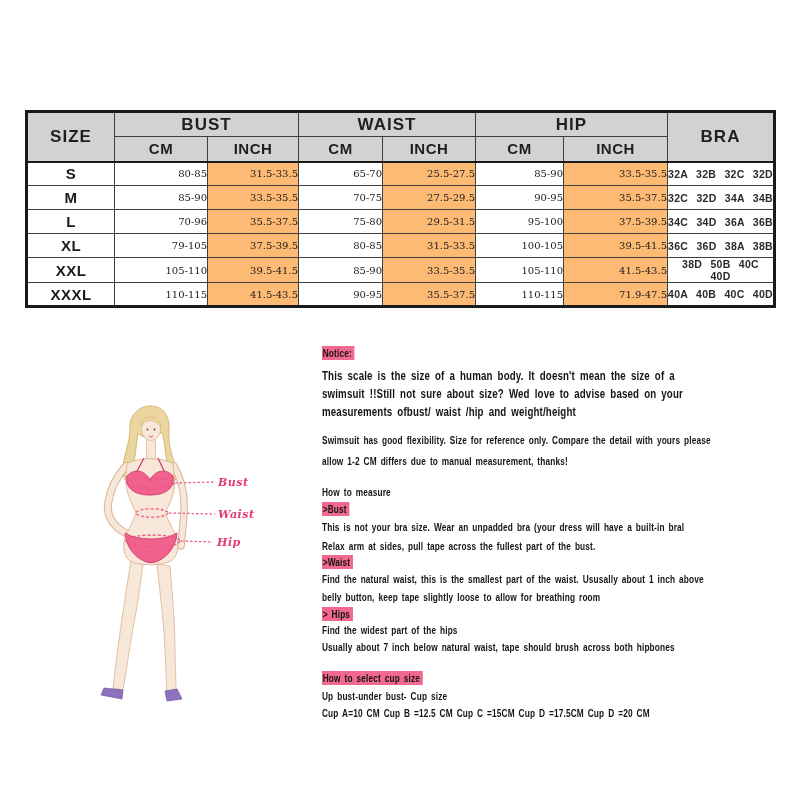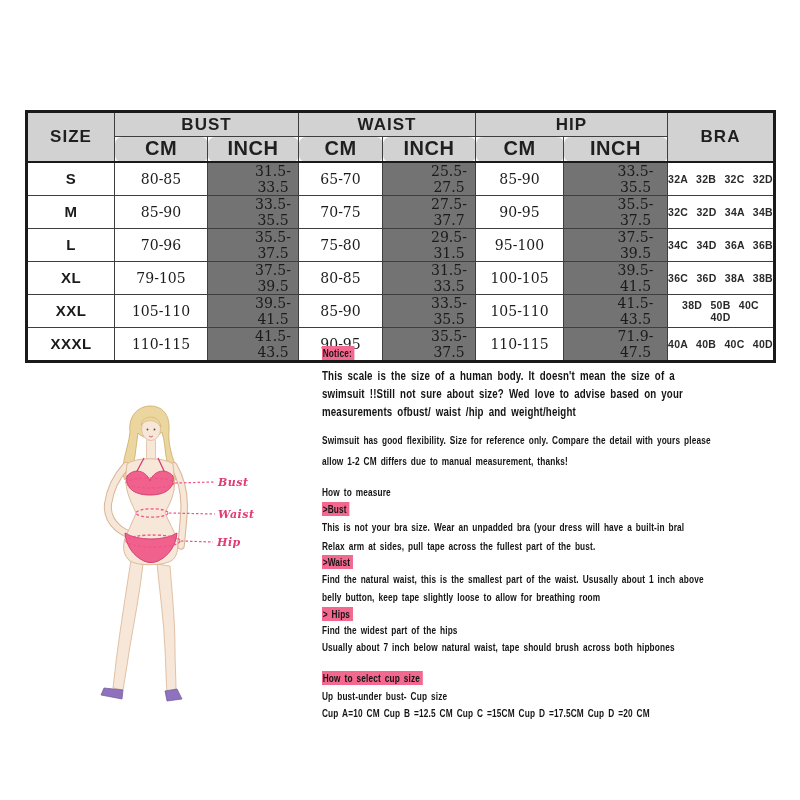--- a/index.html
+++ b/index.html
@@ -16,24 +16,24 @@
     border:3px solid #1a1a1a;
   }
   .size-table th,.size-table td{
     border:1px solid #3e3e3e;text-align:center;vertical-align:middle;padding:0;
   }
   .size-table thead{border-bottom:2px solid #1a1a1a;}
   .size-table thead tr{height:25px;}
   .size-table tbody tr{height:24px;}
   th.hdr{background:#d2d2d2;color:#1f1f1f;font-weight:bold;}
   th.group{font-size:17px;letter-spacing:1px;}
-  th.unit{font-size:20px;letter-spacing:0.5px;border-radius:7px;}
+  th.unit{font-size:15px;letter-spacing:0.5px;}
   td.sz{font-weight:bold;font-size:15px;letter-spacing:0.5px;background:#fff;}
-  td.num{font-family:"DejaVu Serif","Liberation Serif",serif;font-size:14px;background:#fff;}
-  td.num.inch{background:#737373;padding-left:40px;}
+  td.num{font-family:"DejaVu Serif","Liberation Serif",serif;font-size:10px;background:#fff;text-align:right;}
+  td.num.inch{background:#fdba74;padding-left:40px;}
   td.bra{font-size:10.5px;font-weight:bold;word-spacing:5px;letter-spacing:0.3px;background:#fff;color:#2a2a2a;}
 
   
   .copy{
     position:absolute;left:322px;top:0;width:660px;height:800px;
     transform:scaleX(0.72);transform-origin:0 0;
   }
   .ln{position:absolute;left:0;white-space:nowrap;font-weight:bold;color:#141414;}
   .big{font-size:13.5px;word-spacing:3px;letter-spacing:0.2px;}
   .small{font-size:11.5px;word-spacing:2px;letter-spacing:0.2px;}
@@ -88,21 +88,21 @@
         <td class="num inch">25.5-27.5</td>
         <td class="num">85-90</td>
         <td class="num inch">33.5-35.5</td>
         <td class="bra">32A 32B 32C 32D</td>
       </tr>
       <tr>
         <td class="sz">M</td>
         <td class="num">85-90</td>
         <td class="num inch">33.5-35.5</td>
         <td class="num">70-75</td>
-        <td class="num inch">27.5-37.7</td>
+        <td class="num inch">27.5-29.5</td>
         <td class="num">90-95</td>
         <td class="num inch">35.5-37.5</td>
         <td class="bra">32C 32D 34A 34B</td>
       </tr>
       <tr>
         <td class="sz">L</td>
         <td class="num">70-96</td>
         <td class="num inch">35.5-37.5</td>
         <td class="num">75-80</td>
         <td class="num inch">29.5-31.5</td>

